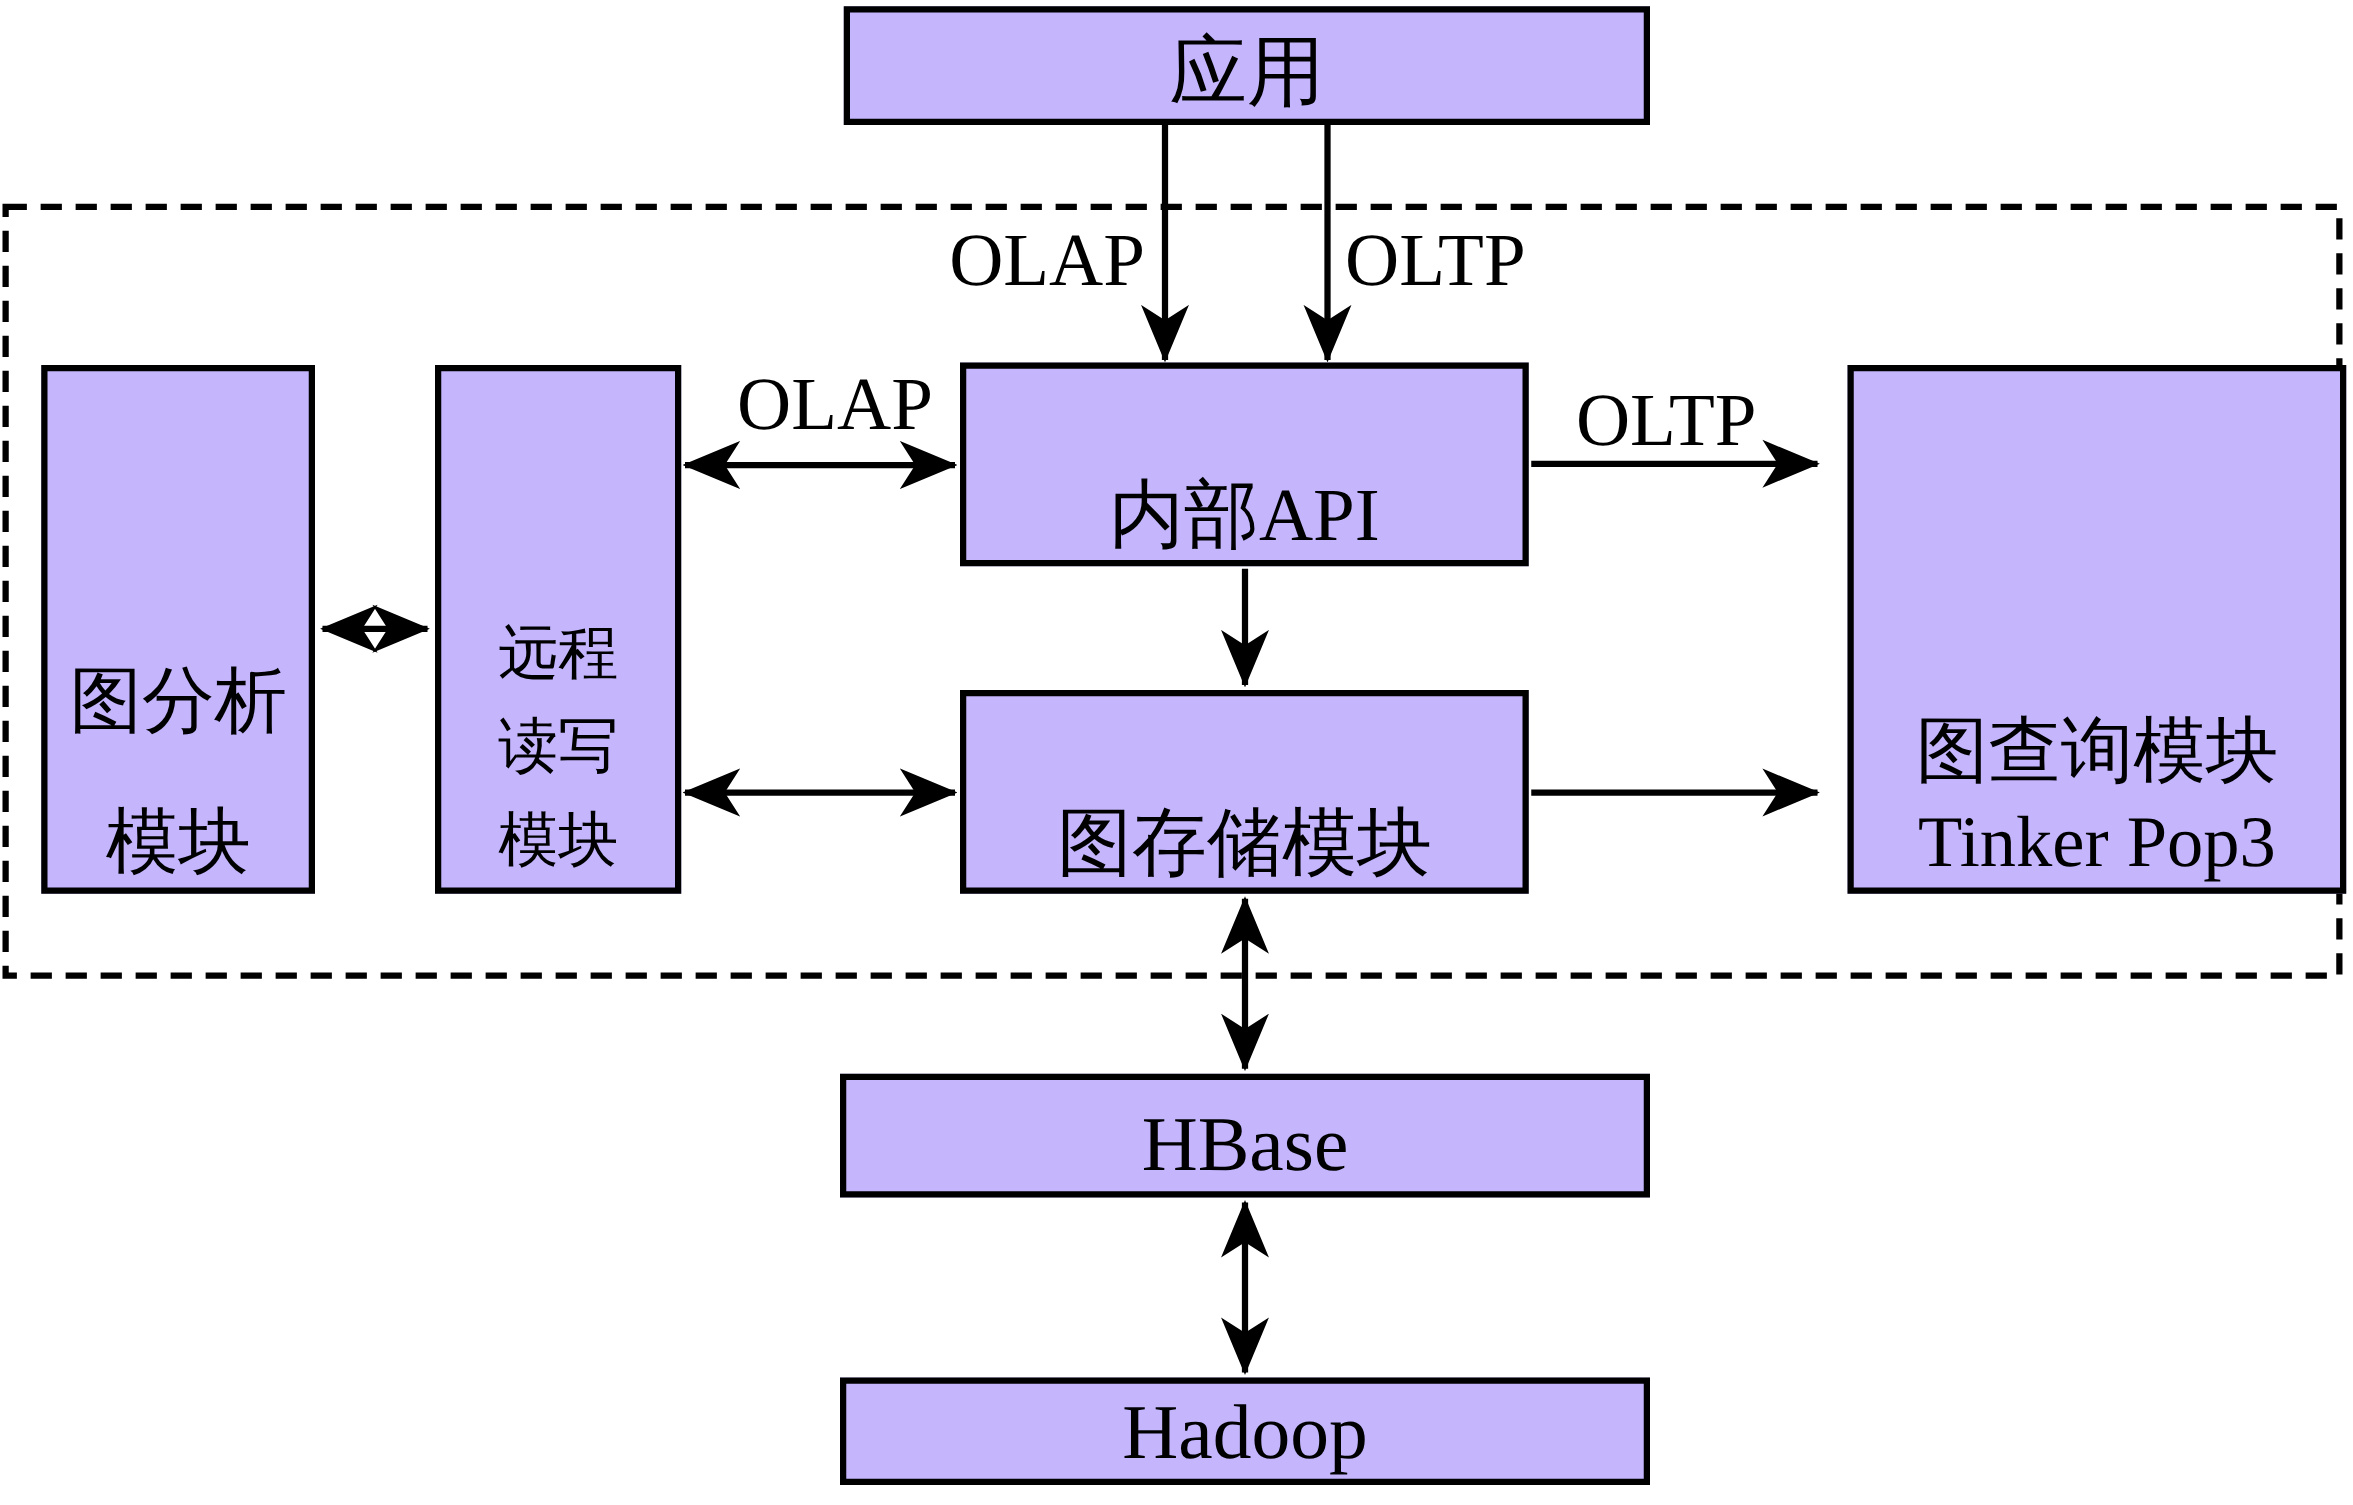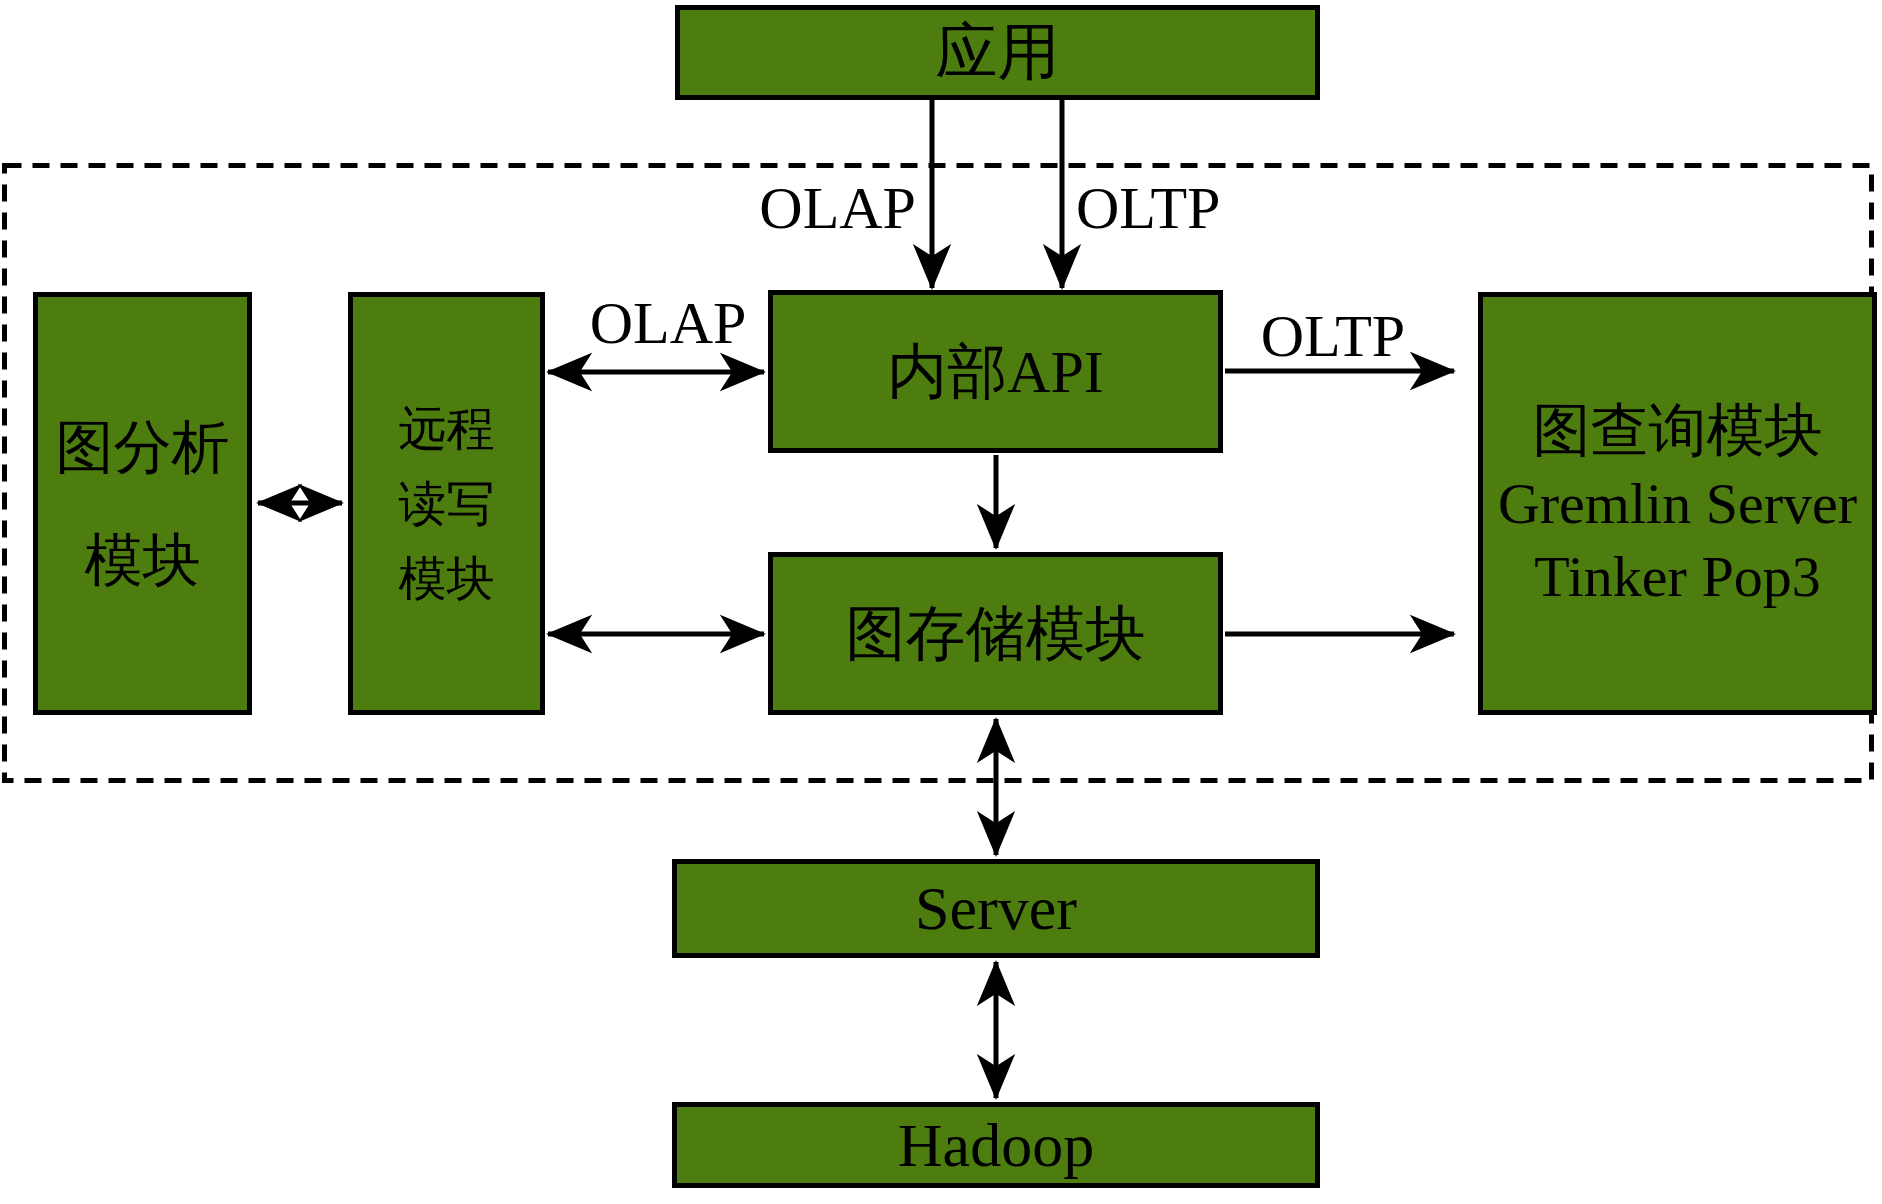--- a/index.html
+++ b/index.html
@@ -13,26 +13,26 @@
     color:#000;
   }
   #connector-layer{
     position:absolute;
     left:0;top:0;
     width:1882px;height:1204px;
   }
   .box{
     position:absolute;
     box-sizing:border-box;
-    background:#4d7c0f;
+    background:#c4b5fd;
     border:5px solid #000000;
     display:flex;
     flex-direction:column;
     align-items:center;
-    justify-content:center;
+    justify-content:flex-end;
     text-align:center;
     line-height:1.2;
   }
   .box .bline{display:block;}
   #app-box{left:675px;top:5px;width:645px;height:95px;font-size:62px;}
   #analysis-box{left:33px;top:292px;width:219px;height:423px;font-size:58px;line-height:73px;gap:40px;}
   #remote-box{left:348px;top:292px;width:197px;height:423px;font-size:48px;line-height:75px;}
   #api-box{left:768px;top:290px;width:455px;height:163px;font-size:60px;}
   #storage-box{left:768px;top:552px;width:455px;height:163px;font-size:60px;}
   #query-box{left:1458px;top:292px;width:399px;height:423px;font-size:58px;line-height:73px;margin-left:20px;}
@@ -102,26 +102,25 @@
   <div class="box" id="storage-box">
     <span class="bline">图存储模块</span>
   </div>
 
   <div class="box" id="api-box">
     <span class="bline">内部API</span>
   </div>
 
   <div class="box" id="query-box">
     <span class="bline">图查询模块</span>
-    <span class="bline">Gremlin Server</span>
     <span class="bline">Tinker Pop3</span>
   </div>
 
   <div class="box" id="hbase-box">
-    <span class="bline">Server</span>
+    <span class="bline">HBase</span>
   </div>
 
   <div class="box" id="hadoop-box">
     <span class="bline">Hadoop</span>
   </div>
 
   <div class="lbl" id="olap-top-label">OLAP</div>
   <div class="lbl" id="oltp-top-label">OLTP</div>
   <div class="lbl" id="olap-mid-label">OLAP</div>
   <div class="lbl" id="oltp-mid-label">OLTP</div>

